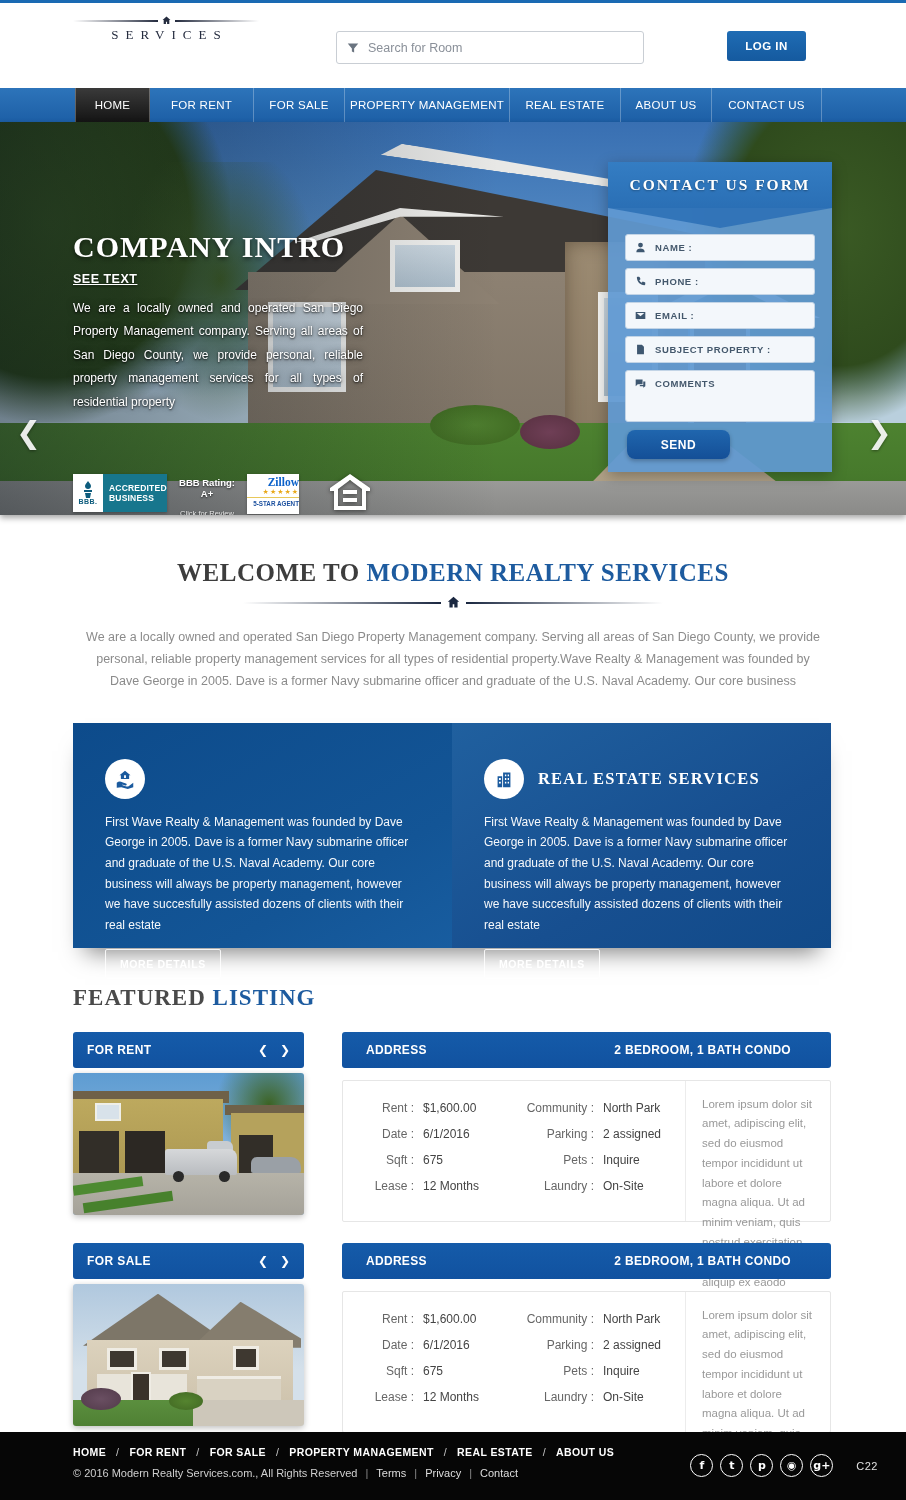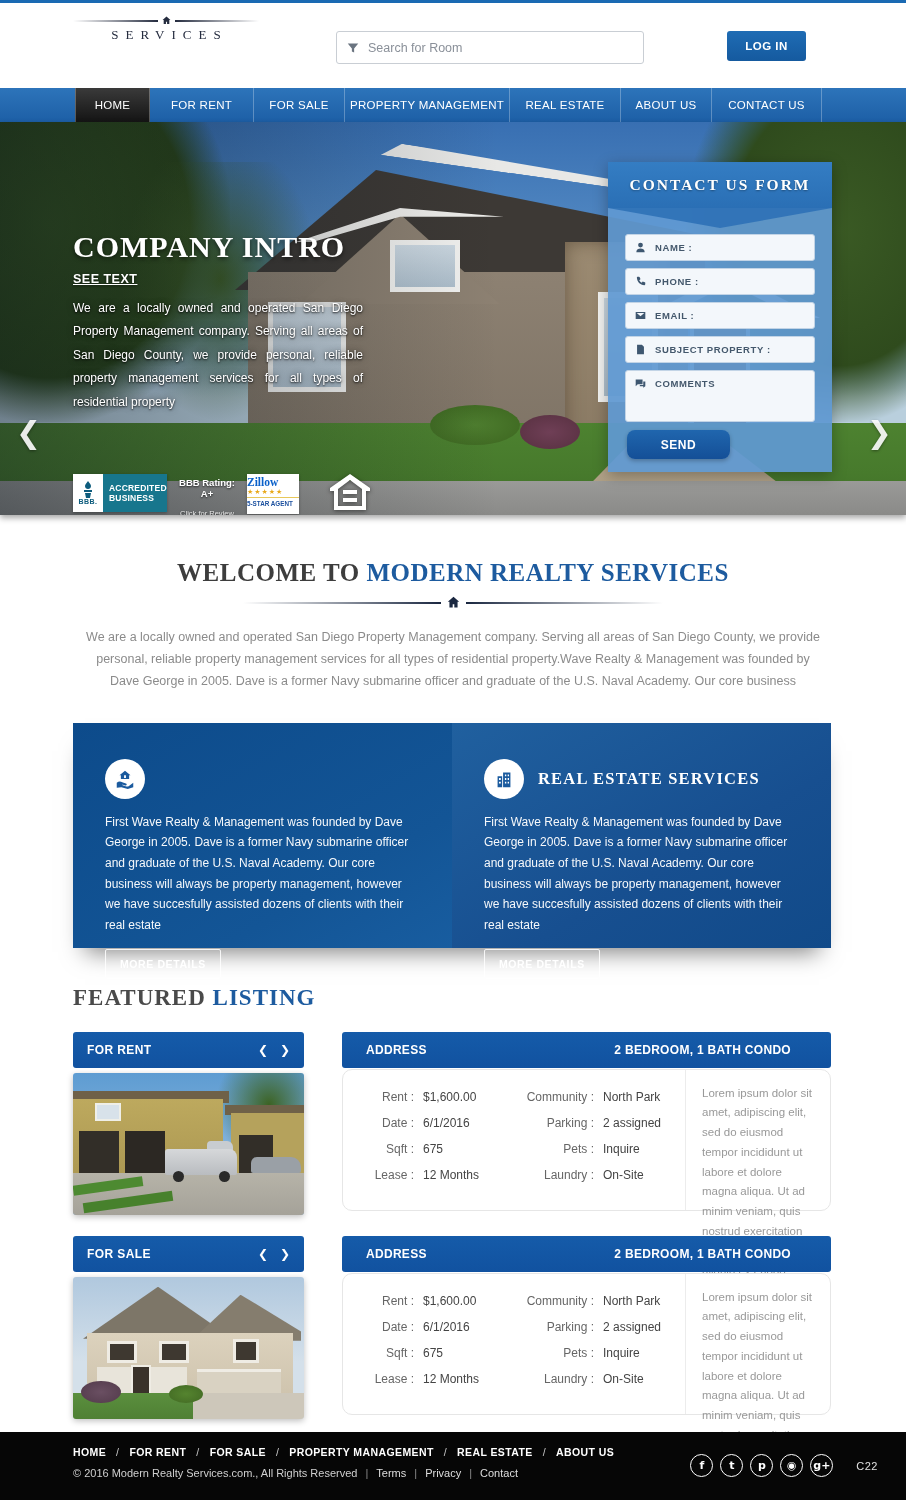--- a/index.html
+++ b/index.html
@@ -76,21 +76,21 @@
 
   .badges { position:absolute; left:73px; top:352px; display:flex; align-items:flex-start; gap:8px; }
   .bbb-badge { display:flex; height:38px; cursor:pointer; box-shadow:0 1px 3px rgba(0,0,0,.3); }
   .bbb-left { width:30px; background:#fff; display:flex; flex-direction:column; align-items:center; justify-content:center; }
   .bbb-left svg { width:14px; height:17px; fill:#0d5c7d; }
   .bbb-abbr { font-size:7px; font-weight:bold; color:#0d5c7d; letter-spacing:.5px; }
   .bbb-right { width:64px; background:#17768d; color:#fff; font-size:8.5px; font-weight:bold; display:flex; flex-direction:column; justify-content:center; padding-left:6px; letter-spacing:.2px; }
   .bbb-rating { width:64px; text-align:center; padding-top:3px; }
   .bbb-rating .r1 { font-size:9.5px; font-weight:bold; color:#fff; text-shadow:0 1px 2px rgba(0,0,0,.7); }
   .bbb-rating .r2 { font-size:7.5px; color:#e9e9e9; margin-top:10px; text-shadow:0 1px 2px rgba(0,0,0,.7); cursor:pointer; }
-  .zillow-badge { width:52px; height:40px; background:#fff; text-align:left; padding-top:2px; cursor:pointer; box-shadow:0 1px 3px rgba(0,0,0,.3); }
+  .zillow-badge { width:52px; height:40px; background:#fff; text-align:right; padding-top:2px; cursor:pointer; box-shadow:0 1px 3px rgba(0,0,0,.3); }
   .zillow-name { color:#0b61c9; font-size:11.5px; font-weight:bold; font-family:"Liberation Serif", serif; }
   .zillow-stars { color:#e8a818; font-size:7px; letter-spacing:1px; }
   .zillow-agent { color:#1a4f9e; font-size:6.3px; font-weight:bold; border-top:1px solid #e8c85a; margin-top:1px; padding-top:2px; }
   .eho-badge { margin-left:10px; width:66px; text-align:center; }
   .eho-badge svg { width:44px; height:36px; fill:#fff; filter:drop-shadow(0 1px 2px rgba(0,0,0,.5)); }
   .eho-text { color:#fff; font-size:6.5px; font-weight:bold; letter-spacing:1px; line-height:1.5; text-shadow:0 1px 2px rgba(0,0,0,.7); }
 
   
   .cform { position:absolute; left:608px; top:40px; width:224px; height:310px; background:rgba(96,153,210,.93); box-shadow:0 4px 14px rgba(0,0,0,.3); }
   .cform-head { position:relative; height:46px; background:linear-gradient(180deg,#347dc3,#2a6fb5); }
@@ -172,21 +172,21 @@
   .p2-garage { left:124px; top:92px; width:84px; height:26px; background:#d9d2c2; border-top:3px solid #efece4; }
   .p2-lawn { left:0; top:116px; width:120px; height:26px; background:linear-gradient(180deg,#5b8f3e,#4f8034); }
   .p2-drive { left:120px; top:116px; width:111px; height:26px; background:#cdc7ba; }
   .p2-bush1 { left:8px; top:104px; width:40px; height:22px; border-radius:50%; background:radial-gradient(#6a4f62,#523a4a); }
   .p2-bush2 { left:96px; top:108px; width:34px; height:18px; border-radius:50%; background:radial-gradient(#55842f,#416823); }
 
   .detail-col { width:489px; }
   .detail-head { height:36px; background:linear-gradient(180deg,#155ba9,#1152a0); border-radius:3px; display:flex; align-items:center; justify-content:space-between; padding:0 20px 0 24px; color:#fff; }
   .detail-head .dh-l, .detail-head .dh-r { font-size:12px; font-weight:bold; letter-spacing:.3px; }
   .detail-head .dh-r { margin-right:20px; }
-  .detail-body { margin-top:1px; height:142px; background:#fff; border:1px solid #e6e6e6; border-radius:10px; display:flex; }
+  .detail-body { margin-top:12px; height:142px; background:#fff; border:1px solid #e6e6e6; border-radius:2px; display:flex; }
   .specs { display:grid; grid-template-columns:62px 88px 92px 82px; grid-auto-rows:26px; align-items:center; padding:14px 0 0 18px; font-size:12px; }
   .spec-label { text-align:right; color:#666; padding-right:9px; }
   .spec-value { color:#444; }
   .desc { width:215px; border-left:1px solid #ececec; padding:14px 14px 0 16px; font-size:11.5px; color:#999; line-height:1.72; }
 
   
   .footer { position:absolute; left:0; bottom:0; width:906px; height:68px; background:#060606; color:#fff; }
   .f-left { position:absolute; left:73px; top:14px; }
   .f-links { display:flex; align-items:center; font-size:10.5px; font-weight:bold; letter-spacing:.4px; }
   .f-link { cursor:pointer; }

